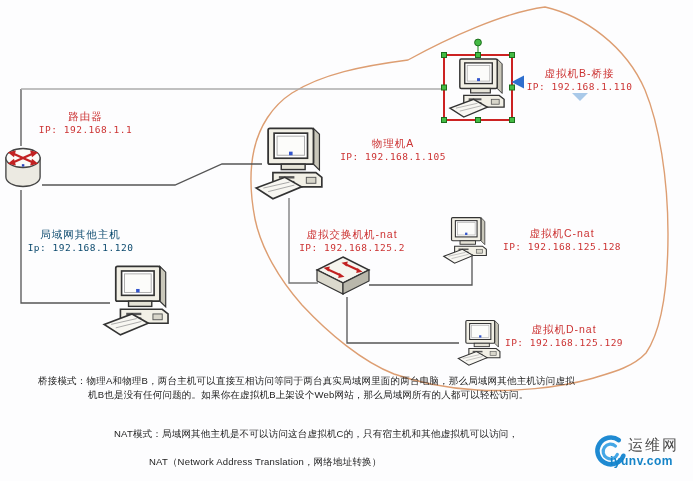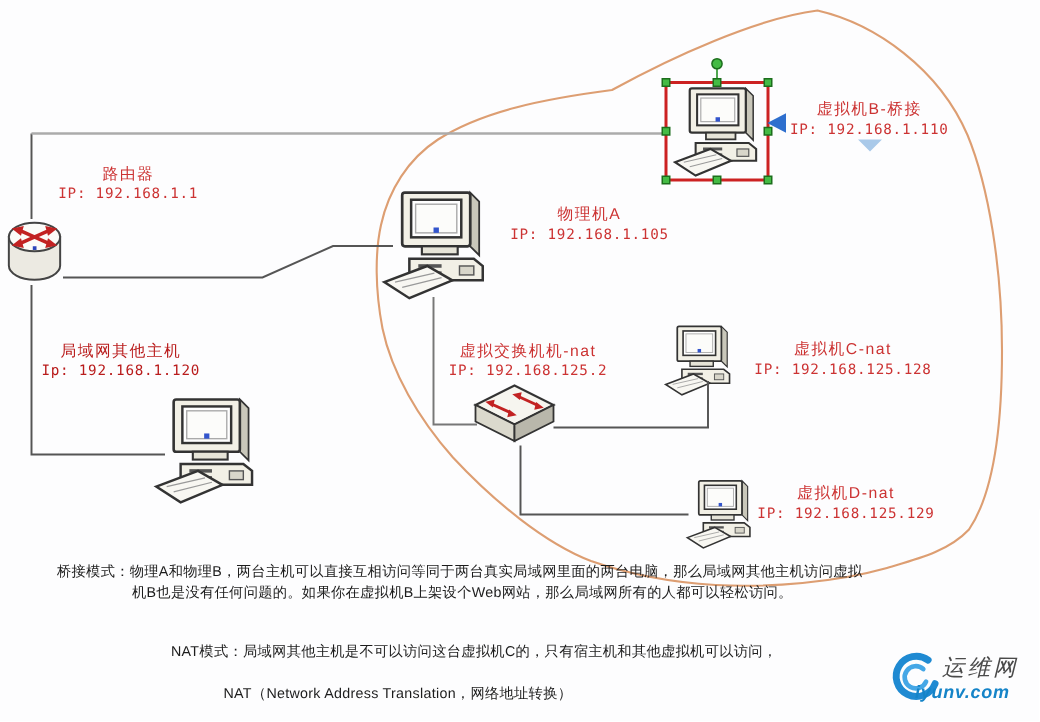--- a/index.html
+++ b/index.html
@@ -4,23 +4,23 @@
 <style>
   html,body{margin:0;padding:0;background:#fff;}
   .stage{position:relative;width:693px;height:481px;background:#fdfdfe;overflow:hidden;
          font-family:"Liberation Sans","DejaVu Sans",sans-serif;}
   .layer{position:absolute;left:0;top:0;width:693px;height:481px;}
   .device{position:absolute;}
   .nodelabel{position:absolute;text-align:center;line-height:14px;white-space:nowrap;}
   .nodelabel .nm{font-size:10.5px;letter-spacing:1px;}
   .nodelabel .ip{font-size:9.5px;font-family:"DejaVu Sans Mono","Liberation Mono",monospace;letter-spacing:.5px;text-align:center;}
   .red{color:#cc3333;}
-  .blk{color:#b91c1c;}
+  .blk{color:#0c4a6e;}
   .note{position:absolute;font-size:9.5px;color:#1c1c1c;white-space:nowrap;letter-spacing:.2px;}
-  .logo{position:absolute;left:589px;top:428px;width:104px;height:52px;font-style:italic;}
+  .logo{position:absolute;left:589px;top:428px;width:104px;height:52px;}
   .logo .swirl{position:absolute;left:2px;top:5px;}
   .logo .sitename{position:absolute;left:39px;top:8px;font-size:15px;color:#4a4a4a;letter-spacing:2px;}
   .logo .domain{position:absolute;left:21px;top:26px;font-size:12px;font-weight:bold;color:#1584c8;letter-spacing:.5px;}
 </style>
 </head>
 <body>
 
 <div class="stage">
 
   <svg width="0" height="0" style="position:absolute" aria-hidden="true">

